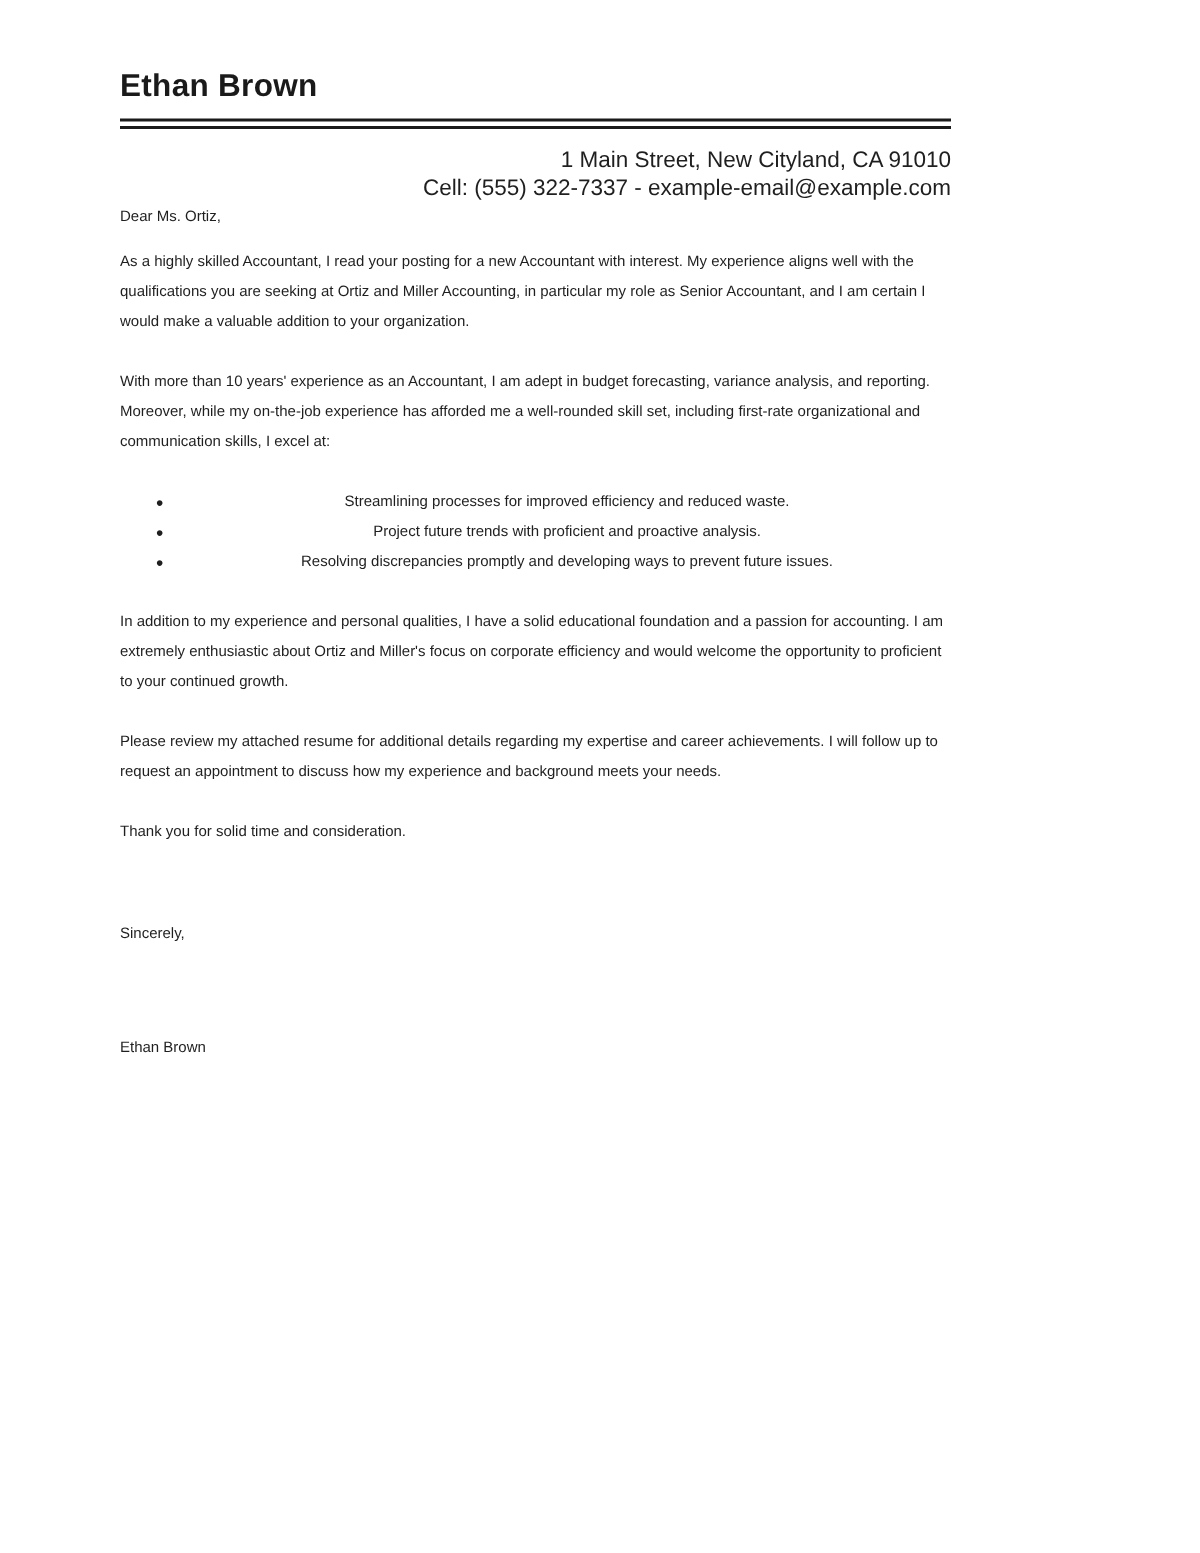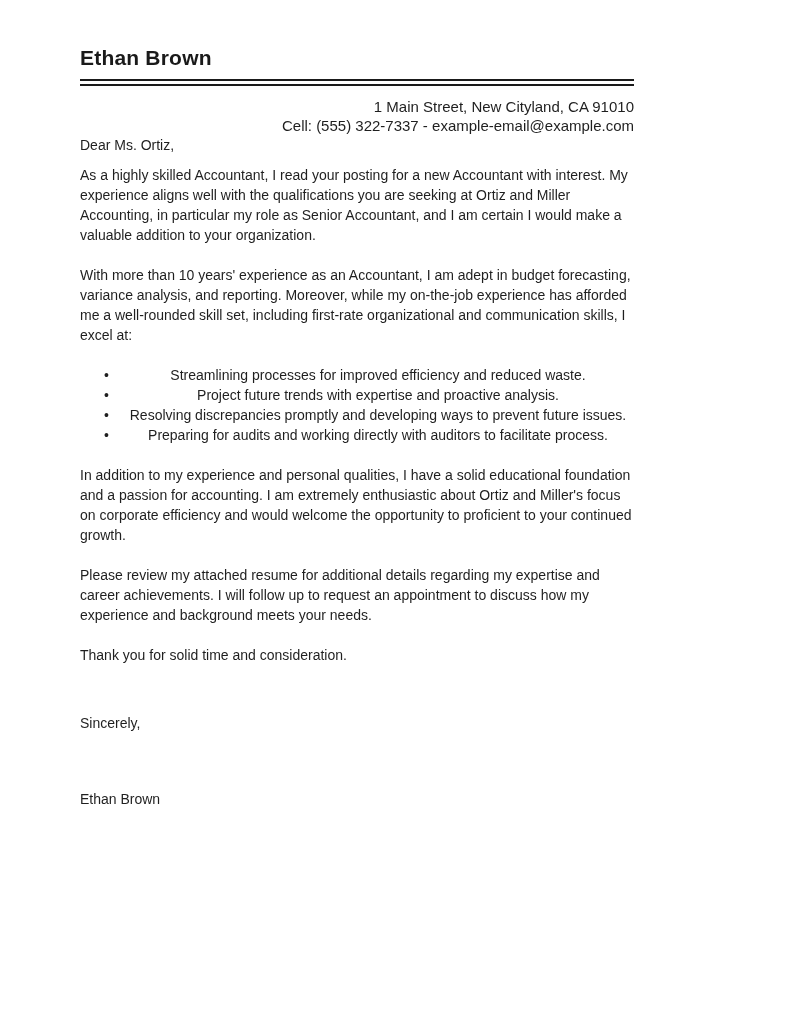--- a/index.html
+++ b/index.html
@@ -28,21 +28,21 @@
     border-bottom: 2px solid #1a1a1a;
     height: 7px;
     margin-bottom: 11px;
   }
   .contact-block {
     text-align: right;
     font-size: 15px;
     line-height: 19px;
   }
   .letter-body {
-    font-size: 14px;
+    font-size: 10px;
     line-height: 20px;
   }
   .letter-body p {
     margin-bottom: 20px;
   }
   .salutation {
     margin-bottom: 10px !important;
   }
   ul.skills-list {
     list-style: none;
@@ -89,23 +89,22 @@
   <div class="letter-body">
 
     <p class="salutation">Dear Ms. Ortiz,</p>
 
     <p>As a highly skilled Accountant, I read your posting for a new Accountant with interest. My experience aligns well with the qualifications you are seeking at Ortiz and Miller Accounting, in particular my role as Senior Accountant, and I am certain I would make a valuable addition to your organization.</p>
 
     <p>With more than 10 years' experience as an Accountant, I am adept in budget forecasting, variance analysis, and reporting. Moreover, while my on-the-job experience has afforded me a well-rounded skill set, including first-rate organizational and communication skills, I excel at:</p>
 
     <ul class="skills-list">
       <li>Streamlining processes for improved efficiency and reduced waste.</li>
-      <li>Project future trends with expertise and proactive analysis.</li>
+      <li>Project future trends with proficient and proactive analysis.</li>
       <li>Resolving discrepancies promptly and developing ways to prevent future issues.</li>
-      <li>Preparing for audits and working directly with auditors to facilitate process.</li>
     </ul>
 
     <p>In addition to my experience and personal qualities, I have a solid educational foundation and a passion for accounting. I am extremely enthusiastic about Ortiz and Miller's focus on corporate efficiency and would welcome the opportunity to proficient to your continued growth.</p>
 
     <p>Please review my attached resume for additional details regarding my expertise and career achievements. I will follow up to request an appointment to discuss how my experience and background meets your needs.</p>
 
     <p class="thank-you">Thank you for solid time and consideration.</p>
 
     <p class="closing">Sincerely,</p>
 

